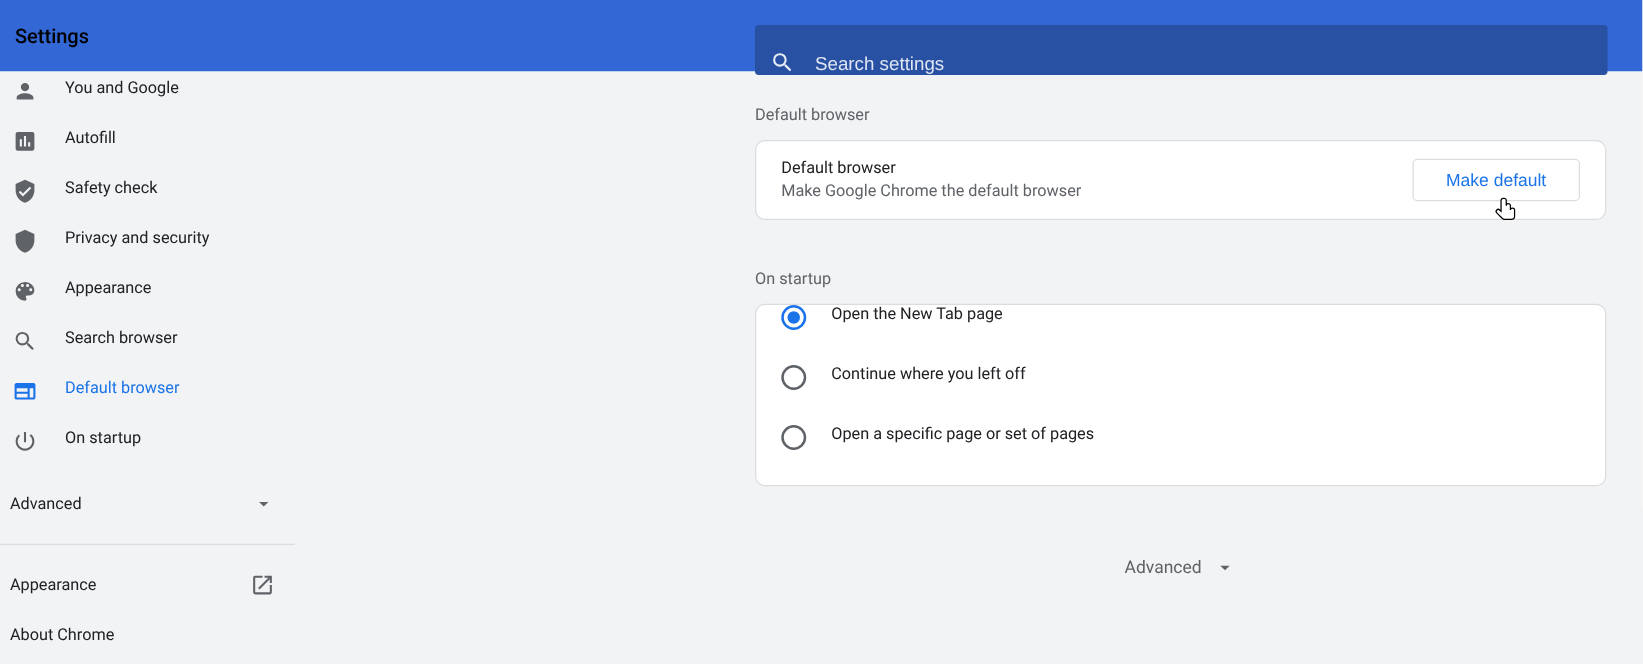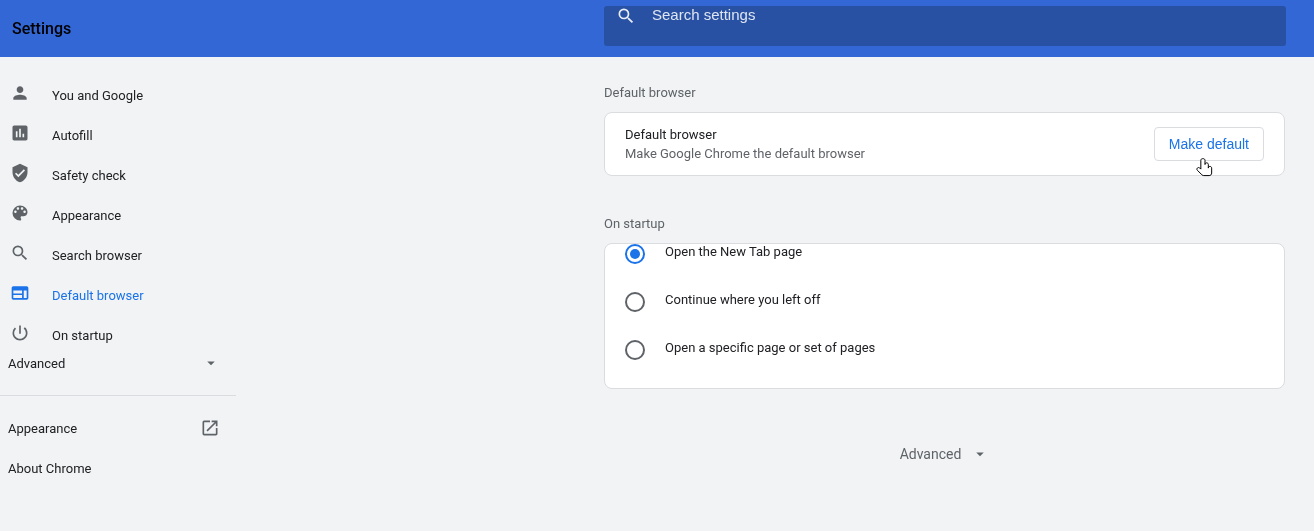--- a/index.html
+++ b/index.html
@@ -19,26 +19,26 @@
     position: relative;
   }
   .header-title {
     color: #000000; font-size: 16px; font-weight: 500;
     padding-left: 4px;
   }
   .searchbox {
     position: absolute;
     left: 604px;
     right: 28px;
-    top: 6px;
+    top: 20px;
     height: 40px;
     background: #2851a3;
     border-radius: 3px;
     display: flex;
-    align-items: flex-start;
+    align-items: flex-end;
     padding: 0 12px;
   }
   .search-icon {
     width: 20px; height: 20px; color: #fff; opacity: .9;
   }
   .search-input {
     background: transparent;
     border: none; outline: none;
     color: #fff;
     font-size: 15px;
@@ -50,21 +50,21 @@
     display: flex;
     height: calc(100% - 57px);
     background: #f1f3f4;
   }
   .sidebar {
     width: 236px;
     background: #f1f3f4;
     padding-top: 6px;
   }
   .sidebar-item {
-    display: flex; align-items: flex-end;
+    display: flex; align-items: flex-start;
     height: 40px;
     padding-left: 10px;
     cursor: pointer;
     font-size: 13px;
     color: #202124;
   }
   .sidebar-item .icon {
     width: 20px; height: 20px;
     color: #5f6368;
     margin-right: 22px;
@@ -109,21 +109,21 @@
     display:flex; align-items:center; justify-content:space-between;
     padding: 14px 20px;
   }
   .card-title { font-size:13px; color:#202124; }
   .card-sub { font-size:13px; color:#5f6368; margin-top:4px; }
   .make-default-btn {
     font-size:14px; color:#1a73e8;
     background:#fff;
     border:1px solid #dadce0;
     border-radius:4px;
-    padding: 8px 14px;
+    padding: 8px 26px;
     cursor:pointer;
   }
   .radio-row {
     display:flex; align-items:flex-start;
     padding: 0 20px;
     height:48px;
     font-size:13px;
   }
   .radio {
     width:20px; height:20px;
@@ -184,20 +184,26 @@
       <span>Autofill</span>
     </div>
 
     <div class="sidebar-item">
       <span class="icon"><svg viewBox="0 0 24 24" fill="currentColor">
             <path d="M12 1L3 5v6c0 5.55 3.84 10.74 9 12 5.16-1.26 9-6.45 9-12V5l-9-4zm-2 16l-4-4 1.41-1.41L10 14.17l6.59-6.59L18 9l-8 8z"></path>
           </svg></span>
       <span>Safety check</span>
     </div>
 
+    <div class="sidebar-item">
+      <span class="icon"><svg viewBox="0 0 24 24" fill="currentColor">
+            <path d="M12 1L3 5v6c0 5.55 3.84 10.74 9 12 5.16-1.26 9-6.45 9-12V5l-9-4z"></path>
+          </svg></span>
+      <span>Privacy and security</span>
+    </div>
 
     <div class="sidebar-item">
       <span class="icon"><svg viewBox="0 0 24 24" fill="currentColor">
             <path d="M12 3a9 9 0 000 18c.83 0 1.5-.67 1.5-1.5 0-.39-.15-.74-.39-1.01-.23-.26-.38-.61-.38-.99 0-.83.67-1.5 1.5-1.5H16c2.76 0 5-2.24 5-5 0-4.42-4.03-8-9-8zm-5.5 9c-.83 0-1.5-.67-1.5-1.5S5.67 9 6.5 9 8 9.67 8 10.5 7.33 12 6.5 12zm3-4C8.67 8 8 7.33 8 6.5S8.67 5 9.5 5s1.5.67 1.5 1.5S10.33 8 9.5 8zm5 0c-.83 0-1.5-.67-1.5-1.5S13.67 5 14.5 5s1.5.67 1.5 1.5S15.33 8 14.5 8zm3 4c-.83 0-1.5-.67-1.5-1.5S16.67 9 17.5 9s1.5.67 1.5 1.5-.67 1.5-1.5 1.5z"></path>
           </svg></span>
       <span>Appearance</span>
     </div>
 
     <div class="sidebar-item">
       <span class="icon"><svg viewBox="0 0 24 24" fill="currentColor">

